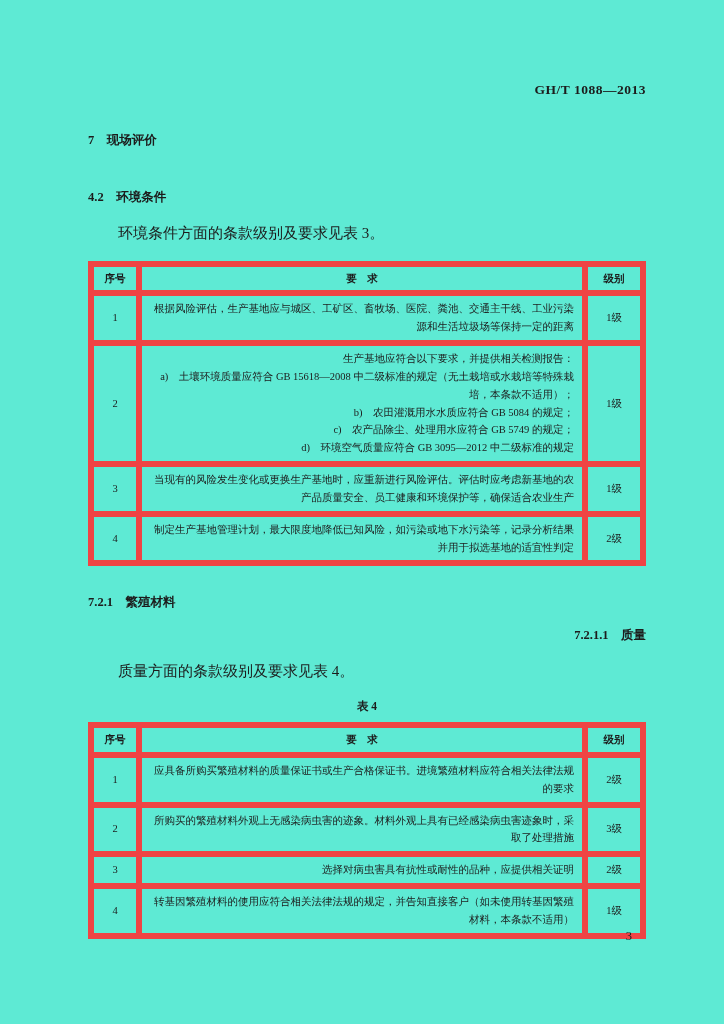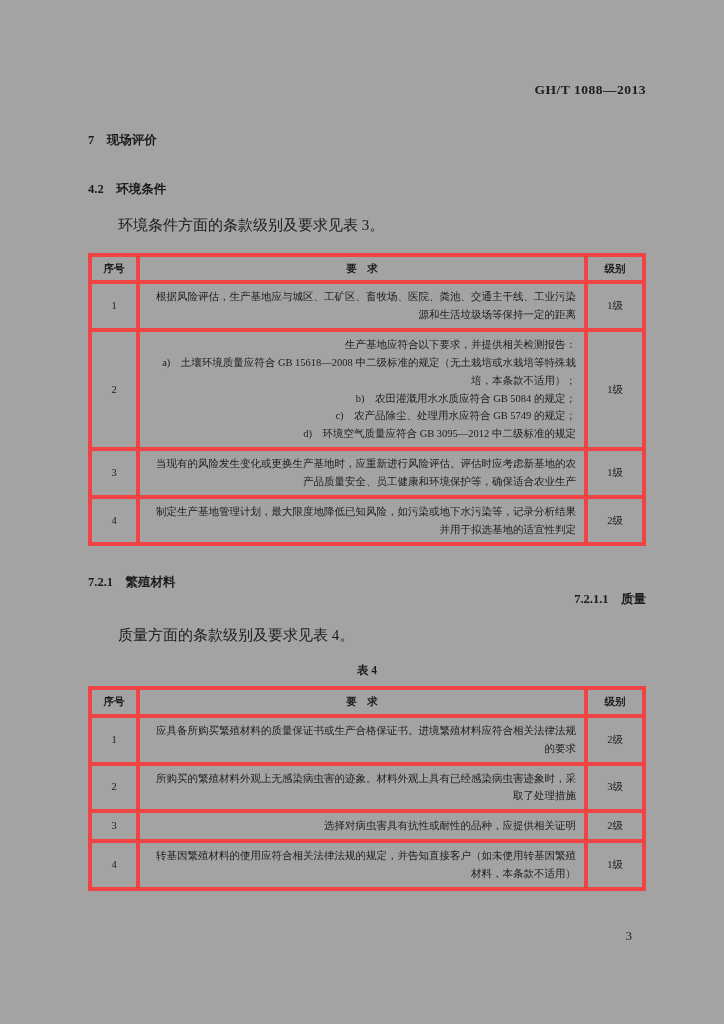--- a/index.html
+++ b/index.html
@@ -5,44 +5,44 @@
   html, body {
     margin: 0;
     padding: 0;
     background: #e9e9e9;
   }
   .page {
     position: relative;
     width: 724px;
     height: 1024px;
     margin: 0 auto;
-    background: #a3a3a3;
+    background: #5eead4;
     color: #1c1c1c;
     font-family: "Liberation Serif", "DejaVu Serif", serif;
     overflow: hidden;
     box-sizing: border-box;
   }
   .content {
     padding: 82px 78px 0 88px;
   }
   .doc-number {
     text-align: right;
     font-weight: bold;
     font-size: 13.5px;
     letter-spacing: 0.5px;
     margin-bottom: 34px;
   }
   .h-level1, .h-level2, .h-level3, .h-level4 {
     font-weight: bold;
     font-size: 12.5px;
     margin: 0 0 0 0;
   }
-  .h-level1 { margin-top: 8px; margin-bottom: 32px; }
+  .h-level1 { margin-top: 8px; margin-bottom: 40px; }
   .h-level2 { margin-bottom: 16px; }
-  .h-level3 { margin-bottom: 0; }
+  .h-level3 { margin-bottom: 16px; }
   .h-level4 { margin-bottom: 16px; text-align: right; }
   .body-para {
     font-size: 15px;
     margin: 0 0 16px 0;
     text-indent: 2em;
     line-height: 1.5;
   }
   .table-caption {
     text-align: center;
     font-weight: bold;
@@ -51,21 +51,21 @@
   }
   table.req-table {
     width: 100%;
     border-collapse: collapse;
     table-layout: fixed;
     font-size: 10.5px;
     margin-bottom: 28px;
   }
   table.req-table th,
   table.req-table td {
-    border: 4px solid #ef4444;
+    border: 6px solid #ef4444;
     padding: 4px 8px;
     vertical-align: middle;
     line-height: 1.7;
   }
   table.req-table th {
     font-weight: bold;
     text-align: center;
     padding: 3px 4px;
   }
   .col-no  { width: 48px; }

